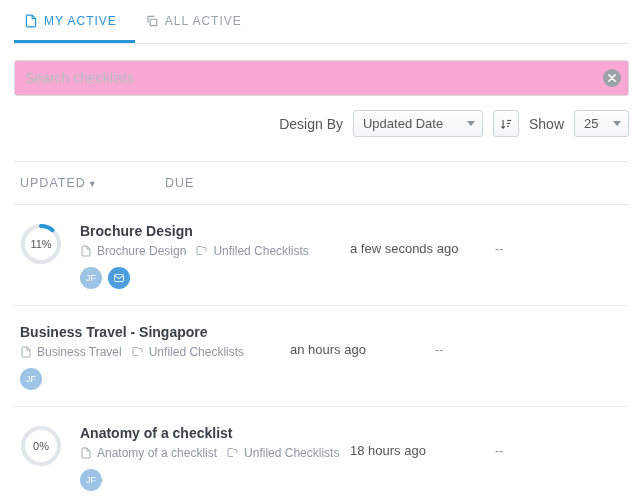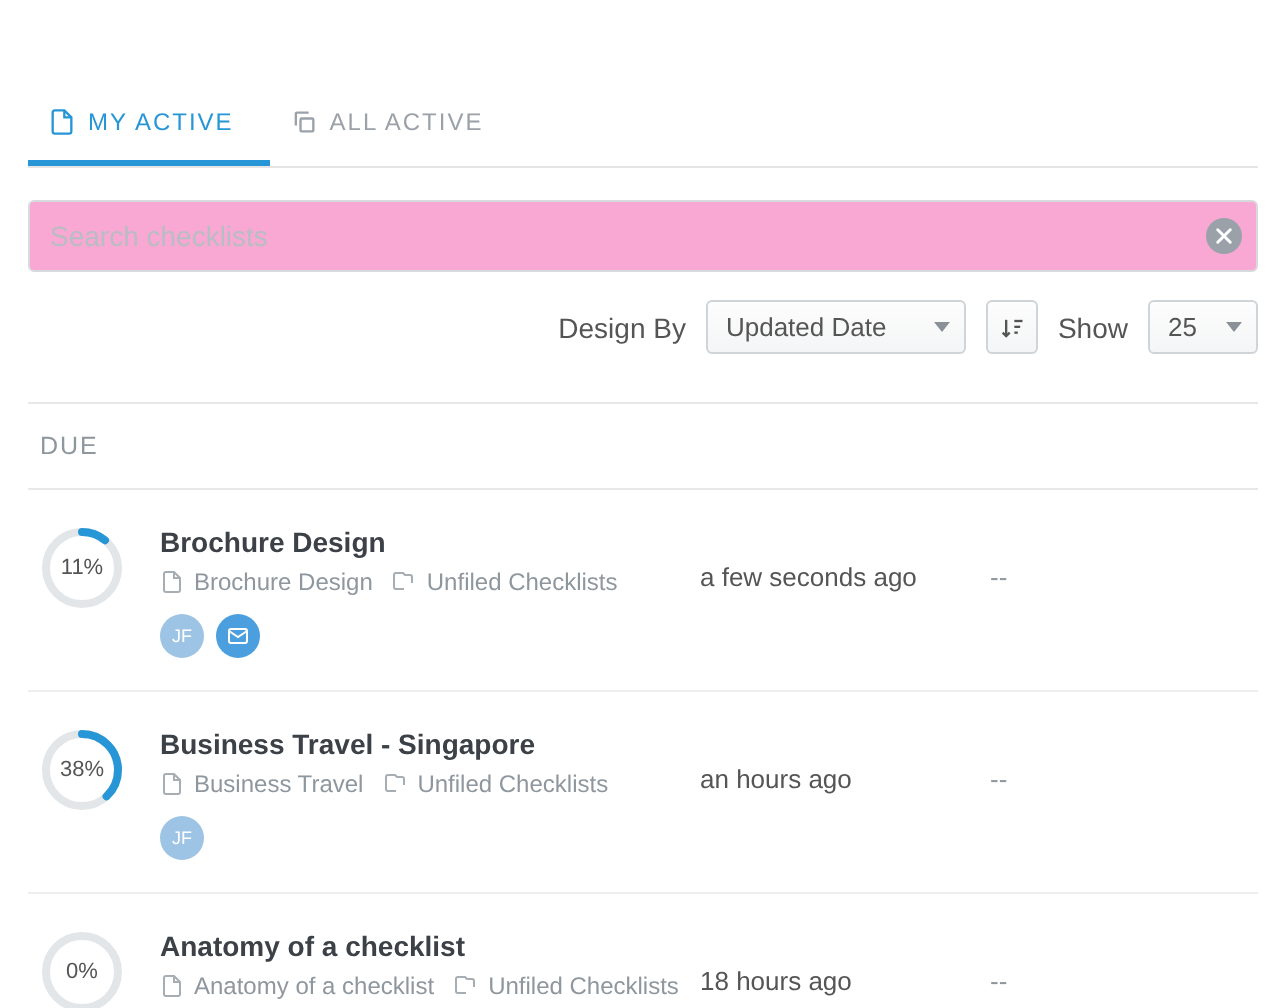--- a/index.html
+++ b/index.html
@@ -23,21 +23,20 @@
   }
   .tab {
     display: flex;
     align-items: center;
     gap: 6px;
     padding: 14px 18px 12px 10px;
     color: #9aa1a8;
     cursor: pointer;
     font-weight: 500;
     border-bottom: 3px solid transparent;
-    margin-top: 40px;
   }
   .tab.active {
     color: #2796d6;
     border-bottom-color: #2796d6;
   }
   .tab .ticon { width: 14px; height: 14px; display: inline-flex; }
 
   .search-row {
     margin-top: 16px;
     position: relative;
@@ -251,20 +250,23 @@
     </span>
     <span>Show</span>
     <span class="select" style="min-width:55px">
       <span>25</span>
       <span class="caret"></span>
     </span>
   </div>
 
   <div class="table-wrap">
     <div class="thead">
+      <div class="col-updated">
+        <span>UPDATED</span><span class="sorticon">▼</span>
+      </div>
       <div class="col-due">
         <span>DUE</span>
       </div>
     </div>
     <div id="rows">
         <div class="row">
     <div class="progress-cell">
     <div class="progress">
       <svg width="42" height="42" viewBox="0 0 42 42">
         <circle cx="21" cy="21" r="18" fill="none" stroke="#e3e6e8" stroke-width="4"></circle>
@@ -297,29 +299,20 @@
                   <rect x="3" y="5" width="18" height="14" rx="2"></rect>
                   <path d="M3 7l9 6 9-6"></path>
                 </svg>
               </span>
             </div>
     </div>
     <div class="updated-cell">a few seconds ago</div>
     <div class="due-cell">--</div>
   </div>
         <div class="row">
-    <div class="progress-cell">
-    <div class="progress">
-      <svg width="42" height="42" viewBox="0 0 42 42">
-        <circle cx="21" cy="21" r="18" fill="none" stroke="#e3e6e8" stroke-width="4"></circle>
-        <circle cx="21" cy="21" r="18" fill="none" stroke="#2796d6" stroke-width="4" stroke-dasharray="113.09733552923255" stroke-dashoffset="70.12034802812418" stroke-linecap="round"></circle>
-      </svg>
-      <div class="progress-text">38%</div>
-    </div>
-          </div>
     <div class="name-cell">
       <div class="title">Business Travel - Singapore</div>
       <div class="meta">
         <span class="m">
                 <svg viewBox="0 0 24 24" width="12" height="12" fill="none" stroke="#a6adb3" stroke-width="2">
                   <path d="M14 2H6a2 2 0 0 0-2 2v16a2 2 0 0 0 2 2h12a2 2 0 0 0 2-2V8z"></path>
                   <path d="M14 2v6h6"></path>
                 </svg>
                 <span>Business Travel</span>
               </span>

